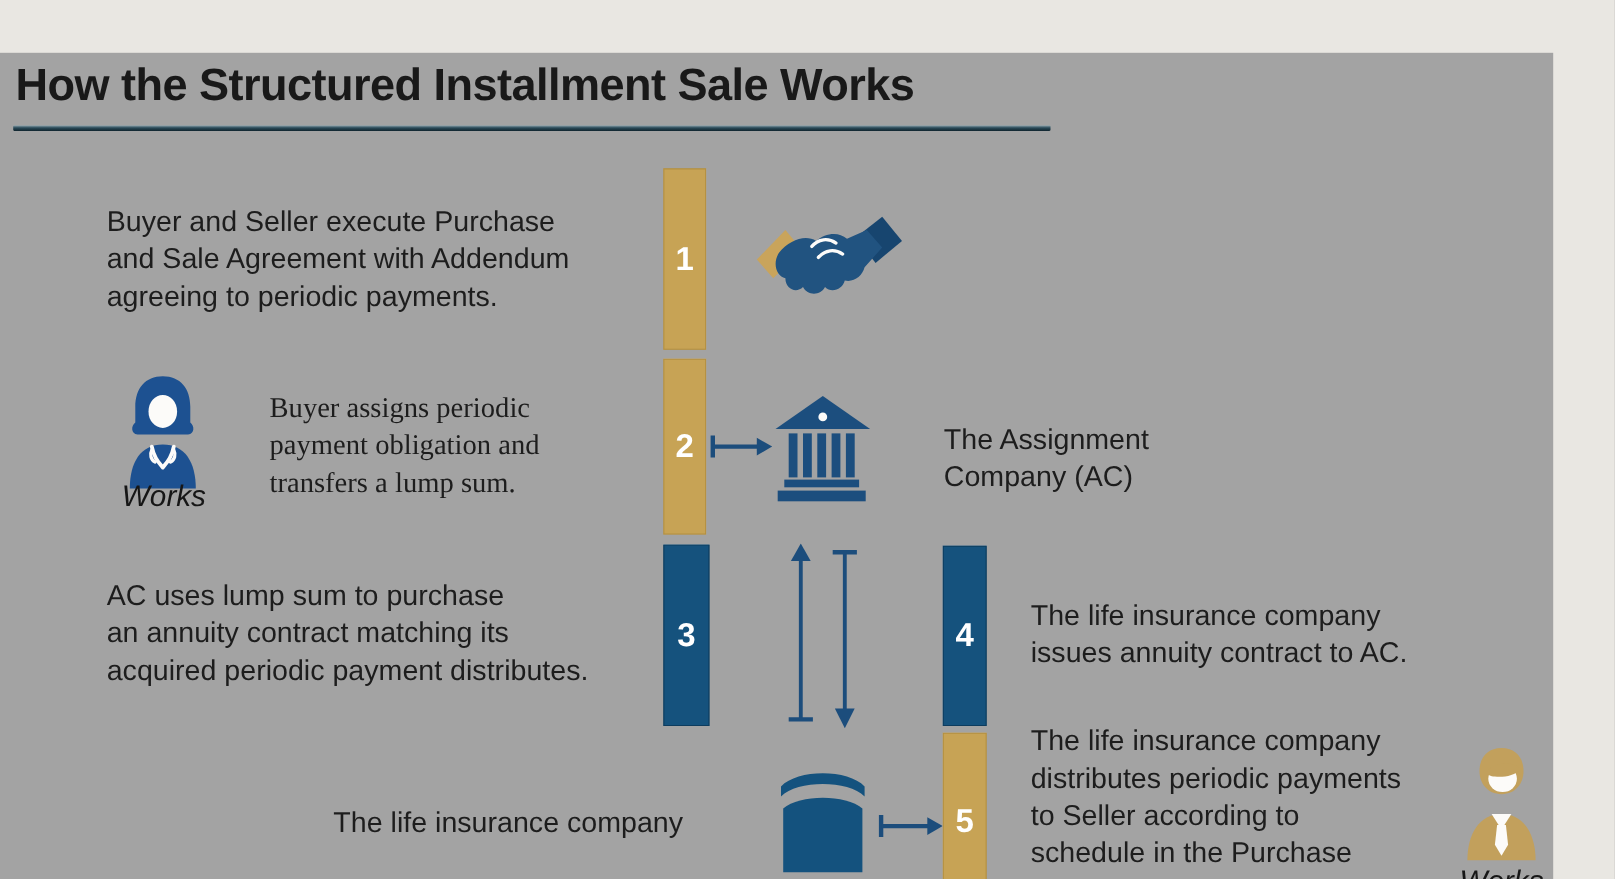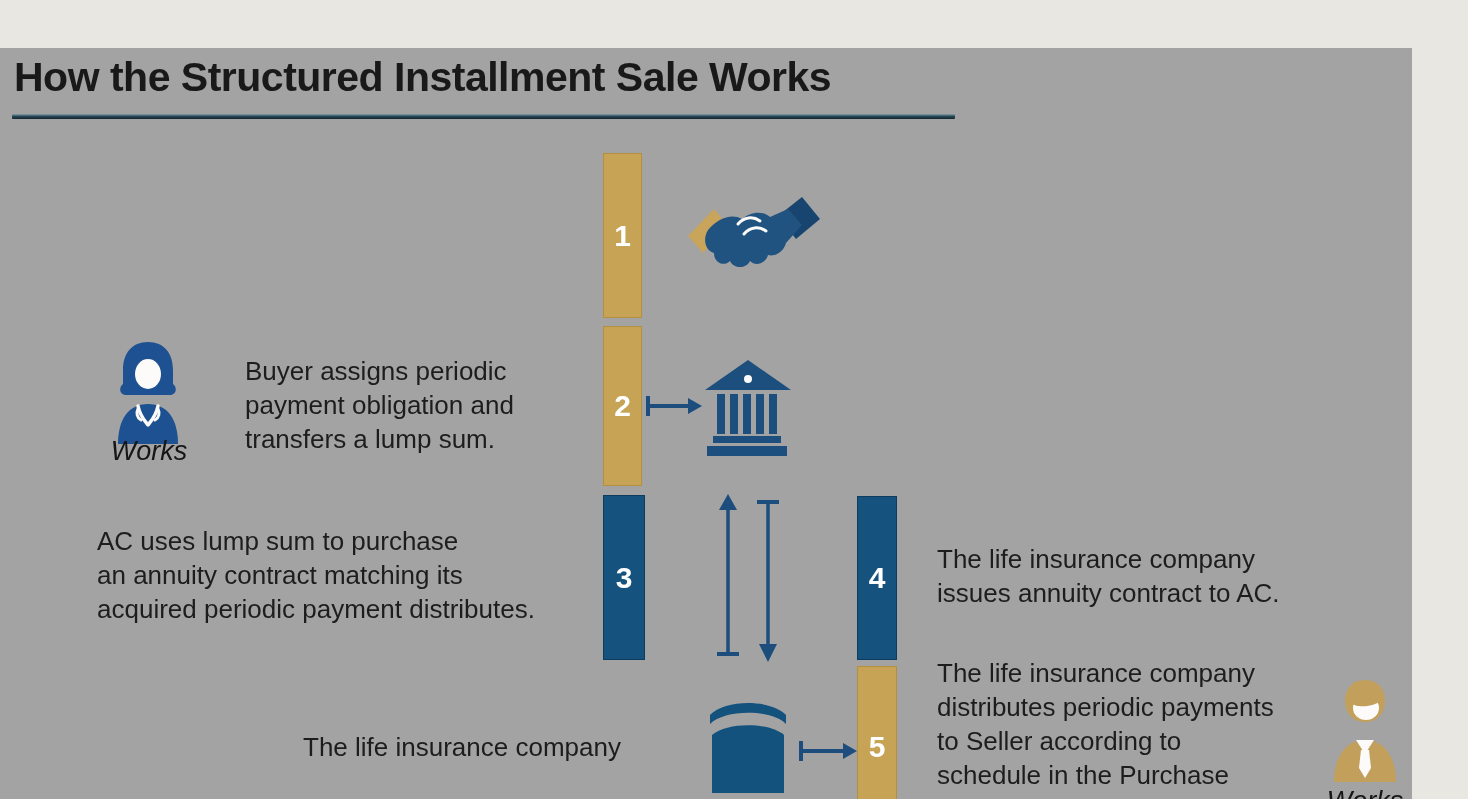--- a/index.html
+++ b/index.html
@@ -45,20 +45,23 @@
   .nowrap{white-space:nowrap;}
 </style>
 </head>
 <body>
 
 <div class="canvas">
 
   <div class="title">How the Structured Installment Sale Works</div>
   <div class="title-rule"></div>
 
+  <div class="body-text" style="left:97px;top:136px;width:480px;">Buyer and Seller execute Purchase
+and Sale Agreement with Addendum
+agreeing to periodic payments.</div>
   <div class="bar tan" style="left:603px;top:105px;width:39px;height:165px;">
     <span>1</span>
   </div>
   <svg class="icon" style="left:686px;top:146px;" width="136" height="88" viewBox="0 0 136 88">
     <polygon points="2,42 28,15 43,33 17,59" fill="#c9a45b"></polygon>
     <polygon points="92,22 116,3 134,25 110,45" fill="#17456f"></polygon>
     <path d="M22 36
              C32 24, 46 19, 56 25
              C64 18, 76 16, 84 23
              L102 15 L116 31 L100 49
@@ -73,21 +76,21 @@
 
   <svg class="icon" style="left:110px;top:292px;" width="76" height="108" viewBox="0 0 76 108">
     <path d="M38 2 C22 2 13 13 13 30 L13 44 C9 47 9 54 15 55 L61 55 C67 54 67 47 63 44 L63 30 C63 13 54 2 38 2 Z" fill="#1d5191"></path>
     <ellipse cx="38" cy="34" rx="13" ry="15" fill="#fcfbf9"></ellipse>
     <path d="M8 104 C8 80 18 64 38 64 C58 64 68 80 68 104 Z" fill="#1d5191"></path>
     <path d="M28 66 C30 76 34 80 38 85 M48 66 C46 76 42 80 38 85" stroke="#fcfbf9" stroke-width="3.5" fill="none" stroke-linecap="round"></path>
     <path d="M31 80 C27 78 26 73 28 69 M45 80 C49 78 50 73 48 69" stroke="#fcfbf9" stroke-width="3" fill="none" stroke-linecap="round"></path>
   </svg>
   <div class="persona-label" style="left:104px;top:388px;width:90px;">Works</div>
 
-  <div class="body-text" style="left:245px;top:306px;width:320px;">Buyer assigns periodic
+  <div class="body-text" style="left:245px;top:306px;width:320px;font-family:Liberation Serif, serif;">Buyer assigns periodic
 payment obligation and
 transfers a lump sum.</div>
   <div class="bar tan" style="left:603px;top:278px;width:39px;height:160px;">
     <span>2</span>
   </div>
   <svg class="icon" style="left:644px;top:346px;" width="58" height="24" viewBox="0 0 58 24">
     <line x1="4" y1="2" x2="4" y2="22" stroke="#1c4d7c" stroke-width="4"></line>
     <line x1="4" y1="12" x2="46" y2="12" stroke="#1c4d7c" stroke-width="4"></line>
     <polygon points="44,4 58,12 44,20" fill="#1c4d7c"></polygon>
   </svg>
@@ -95,20 +98,22 @@
     <polygon points="45,0 88,30 2,30" fill="#1c4e7e"></polygon>
     <circle cx="45" cy="19" r="4" fill="#fcfbf9"></circle>
     <rect x="14" y="34" width="8" height="40" fill="#1c4e7e"></rect>
     <rect x="27" y="34" width="8" height="40" fill="#1c4e7e"></rect>
     <rect x="40" y="34" width="8" height="40" fill="#1c4e7e"></rect>
     <rect x="53" y="34" width="8" height="40" fill="#1c4e7e"></rect>
     <rect x="66" y="34" width="8" height="40" fill="#1c4e7e"></rect>
     <rect x="10" y="76" width="68" height="7" fill="#1c4e7e"></rect>
     <rect x="4" y="86" width="80" height="10" fill="#1c4e7e"></rect>
   </svg>
+  <div class="body-text" style="left:858px;top:334px;width:240px;">The Assignment
+Company (AC)</div>
 
   <div class="body-text" style="left:97px;top:476px;width:520px;">AC uses lump sum to purchase
 an annuity contract matching its
 acquired periodic payment distributes.</div>
   <div class="bar blue" style="left:603px;top:447px;width:42px;height:165px;">
     <span>3</span>
   </div>
 
   <svg class="icon" style="left:714px;top:446px;" width="68" height="168" viewBox="0 0 68 168">
     <line x1="14" y1="160" x2="14" y2="14" stroke="#1c4d7c" stroke-width="3.5"></line>

